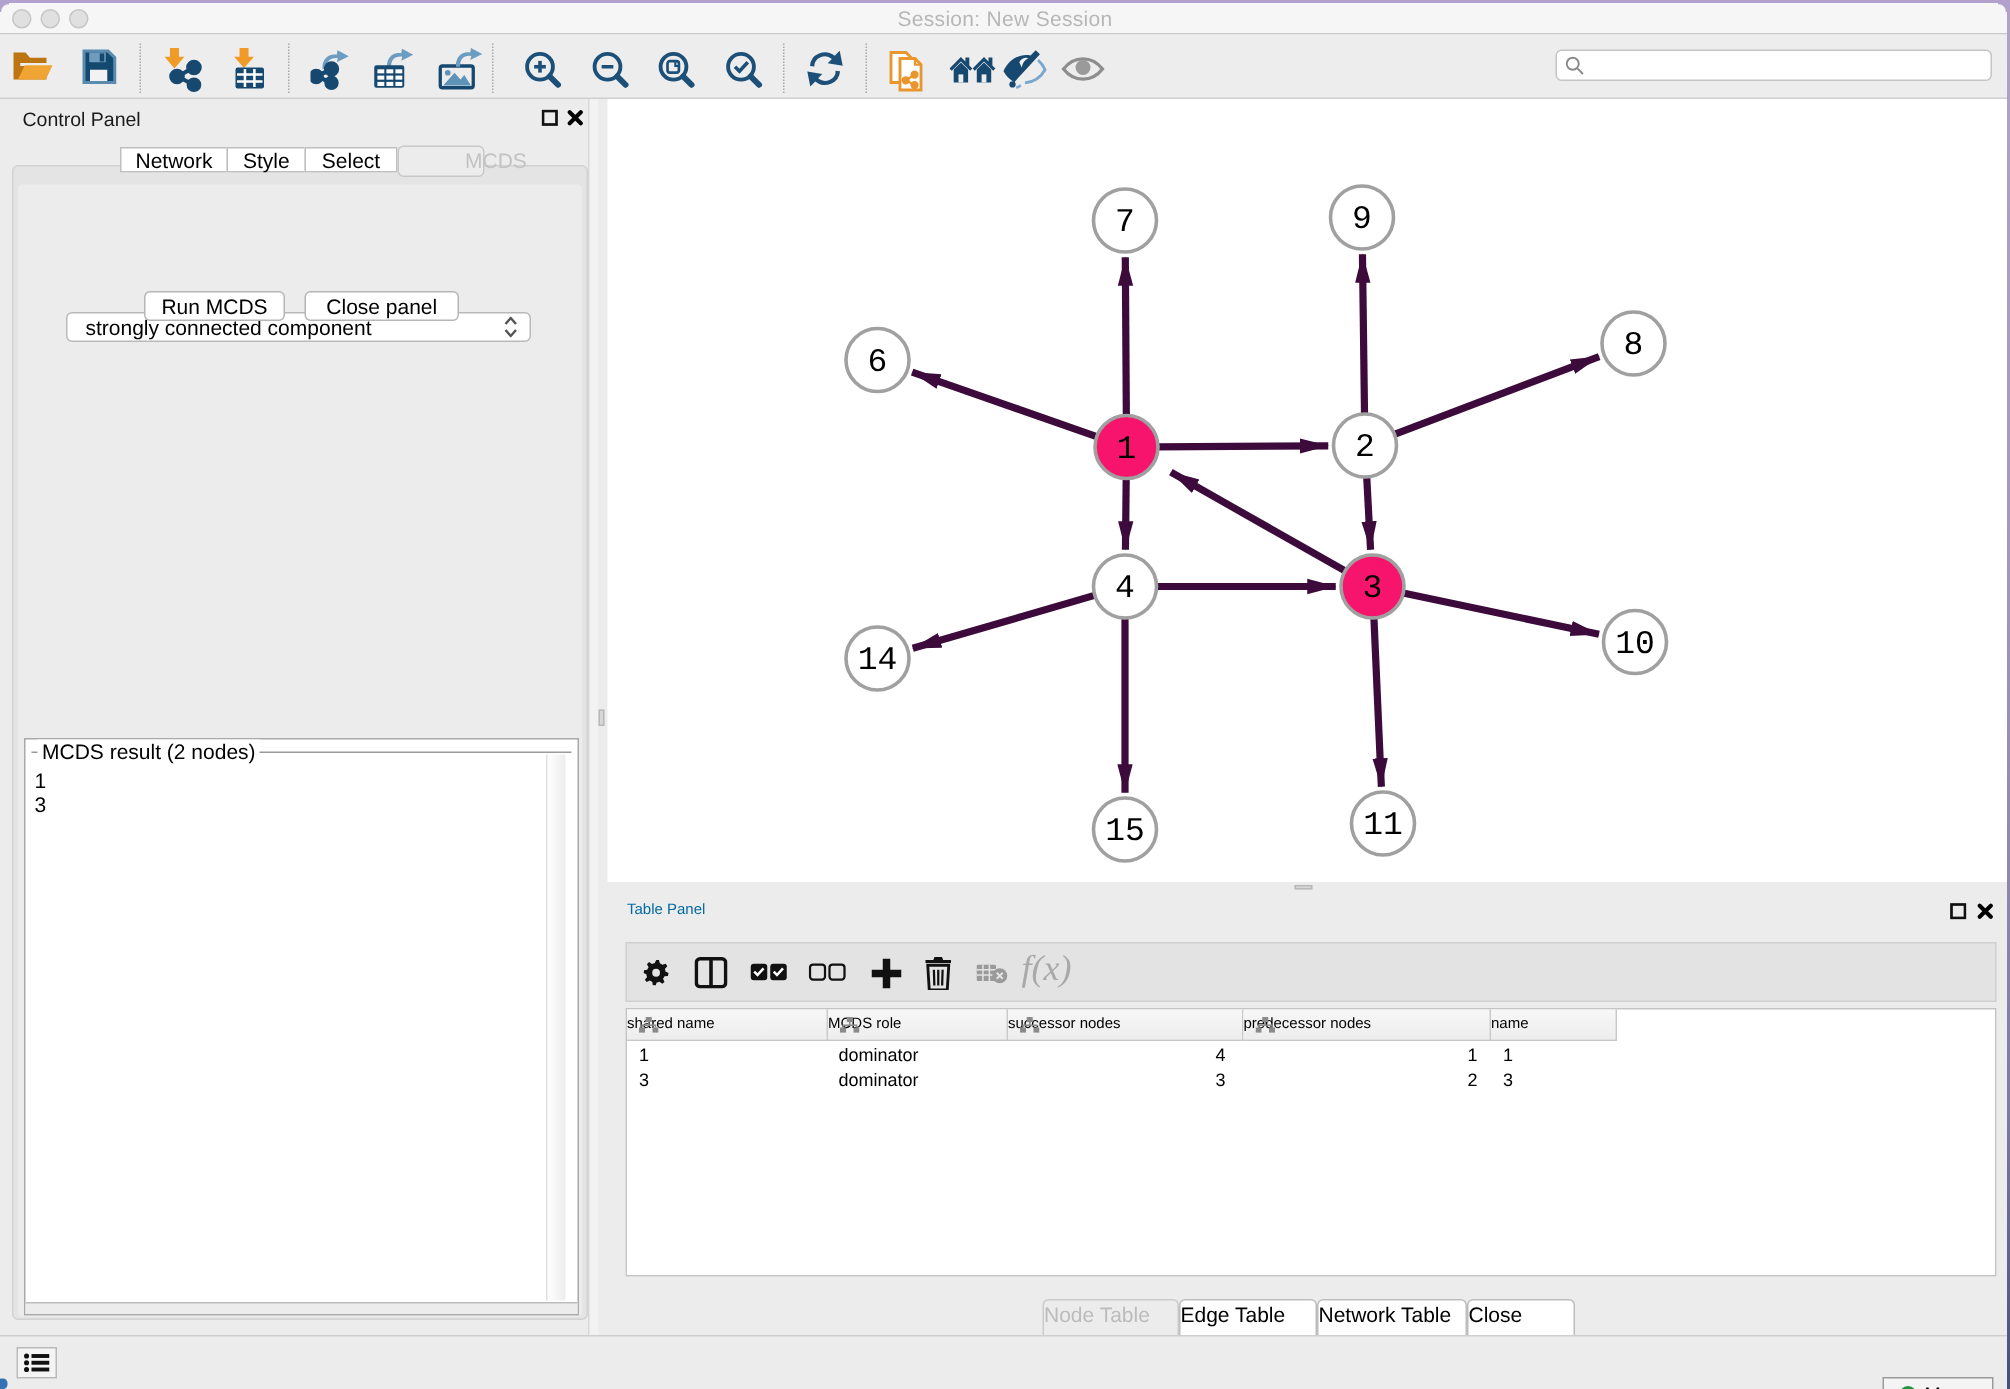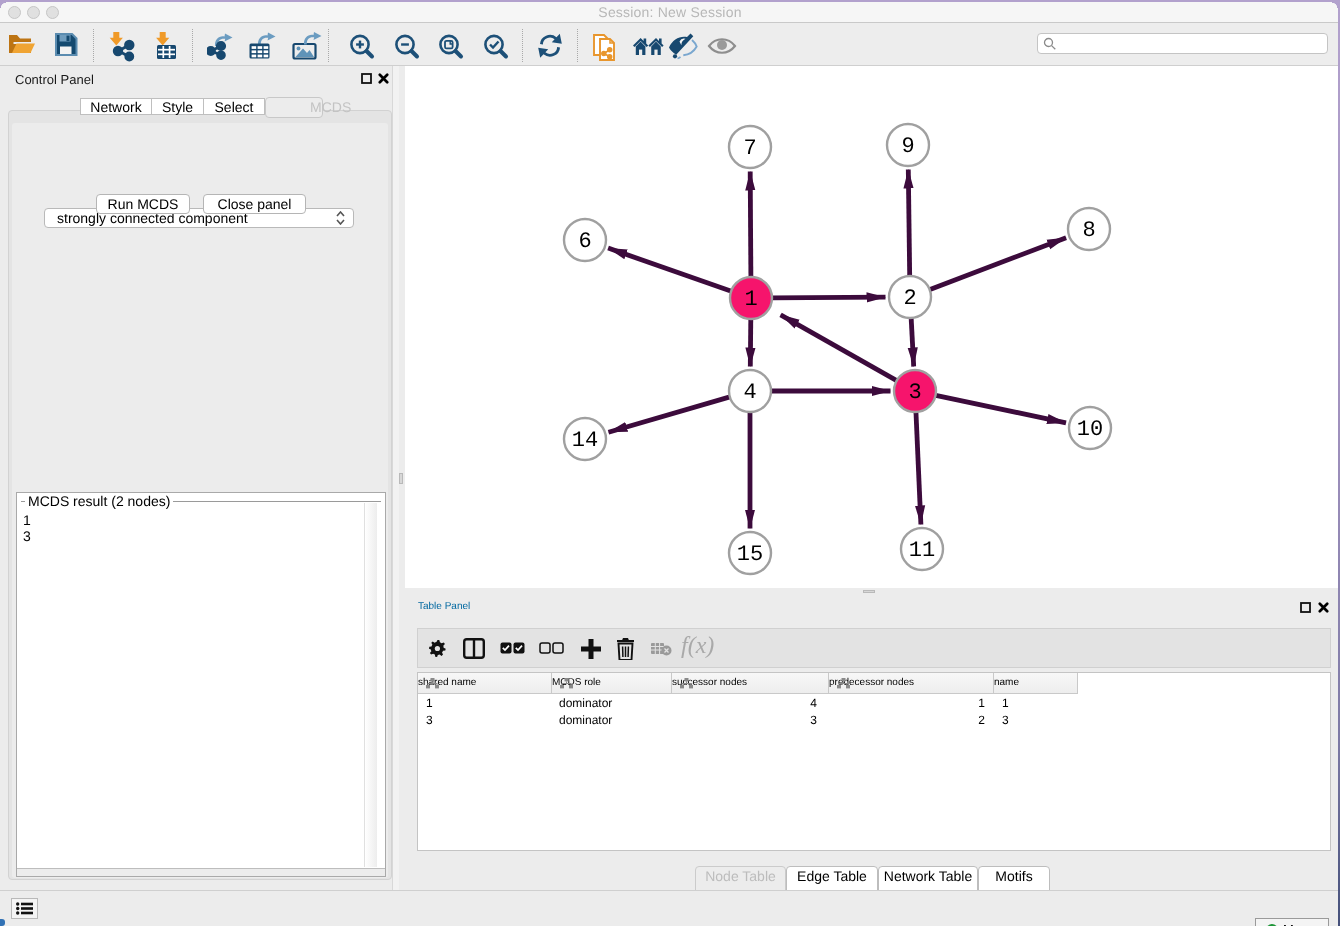--- a/index.html
+++ b/index.html
@@ -49,21 +49,21 @@
 .grip { position:absolute; background:#d7d7d7; border:1px solid #b9b9b9; }
 
 #tpanel { position:absolute; left:405px; top:595px; width:933px; height:295px; background:#ececec; }
 #tp-title { position:absolute; left:13px; top:6px; font-size:10px; color:#0369a1; }
 #tp-toolbar { position:absolute; left:12px; top:33px; width:914px; height:40px; background:#e3e3e3; border:1px solid #d0d0d0; }
 #tp-table { position:absolute; left:12px; top:77px; width:914px; height:179px; background:#fff; border:1px solid #c4c4c4; }
 .th { position:absolute; top:0; height:21px; background:linear-gradient(180deg,#f7f7f7,#ededed); border-right:1px solid #c9c9c9; border-bottom:1px solid #c9c9c9; font-size:10px; color:#000; text-align:left; line-height:20px; }
 .thicon { position:absolute; top:5px; }
 .td { position:absolute; height:17px; font-size:12px; color:#000; line-height:17px; }
 #tp-tabs { position:absolute; left:0; width:100%; top:271px; height:20px; font-size:14px; }
-.btab { position:absolute; top:0; height:31px; background:#fff; border:1px solid #bdbdbd; border-radius:4px; color:#000; text-align:center; line-height:18px; }
+.btab { position:absolute; top:0; height:31px; background:#fff; border:1px solid #bdbdbd; border-radius:4px; color:#000; line-height:18px; }
 .btabsel { background:#ececec; border:1px solid #cbcbcb; color:#bcbcbc; }
 
 #statusbar { position:absolute; left:0; top:890px; width:1338px; height:34px; background:#ececec; border-top:1px solid #cfcfcf; }
 #listbtn { position:absolute; left:11px; top:7px; width:27px; height:21px; background:#f4f4f4; border:1px solid #b9b9b9; }
 #membtn { position:absolute; left:1255px; top:7px; width:74px; height:23px; background:#f4f4f4; border:1px solid #9a9a9a; font-size:13px; color:#000;margin-top:20px; }
 #bluecorner { position:absolute; left:-2px; top:919px; width:7px; height:7px; background:#3272b5; border-radius:3px; z-index:50; }
 </style>
 </head>
 <body>
 <div id="win">
@@ -403,21 +403,21 @@
       <div class="td" style="left:8px;top:39px;">3</div>
       <div class="td" style="left:141px;top:39px;">dominator</div>
       <div class="td" style="left:254px;width:145px;top:39px;text-align:right;">3</div>
       <div class="td" style="left:411px;width:156px;top:39px;text-align:right;">2</div>
       <div class="td" style="left:584px;top:39px;">3</div>
     </div>
     <div id="tp-tabs">
       <div class="btab btabsel" style="left:290px;width:91px;">Node Table</div>
       <div class="btab" style="left:381px;width:92px;">Edge Table</div>
       <div class="btab" style="left:473px;width:100px;">Network Table</div>
-      <div class="btab" style="left:573px;width:72px;">Motifs</div>
+      <div class="btab" style="left:573px;width:72px;">Close</div>
     </div>
   </div>
   <div id="statusbar">
     <div id="listbtn">
       <svg width="17" height="13" viewBox="0 0 17 13" style="position:absolute;left:4px;top:3px;">
         <g fill="#111">
           <circle cx="1.7" cy="2" r="1.7"></circle>
             <circle cx="1.7" cy="6.5" r="1.7"></circle>
             <circle cx="1.7" cy="11" r="1.7"></circle>
           <rect x="5" y="0.7" width="12" height="2.6"></rect>

